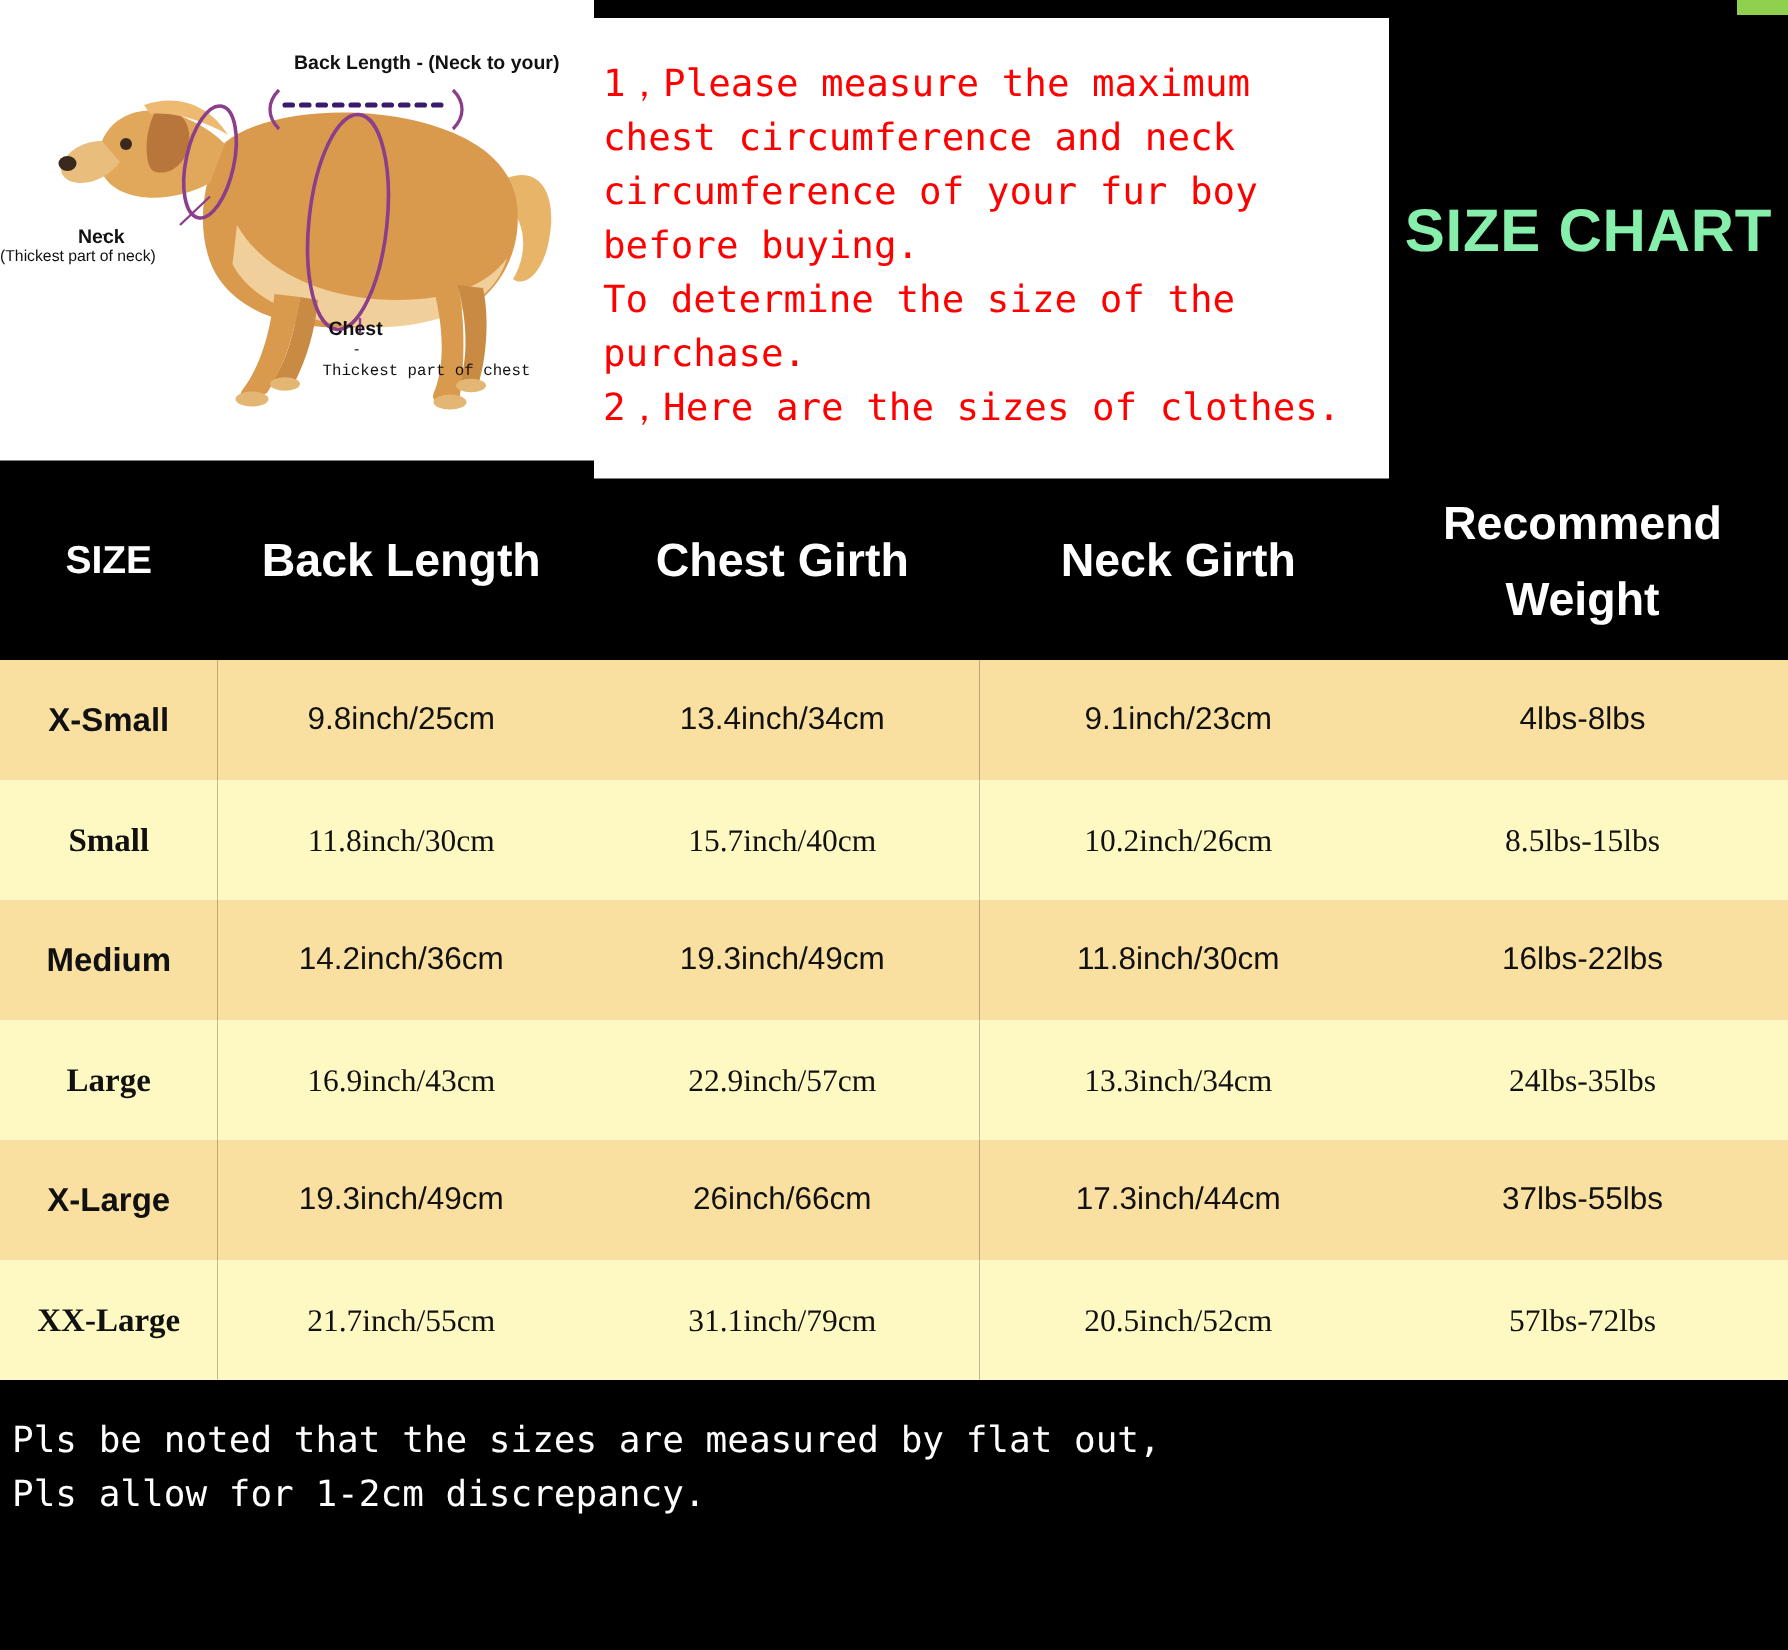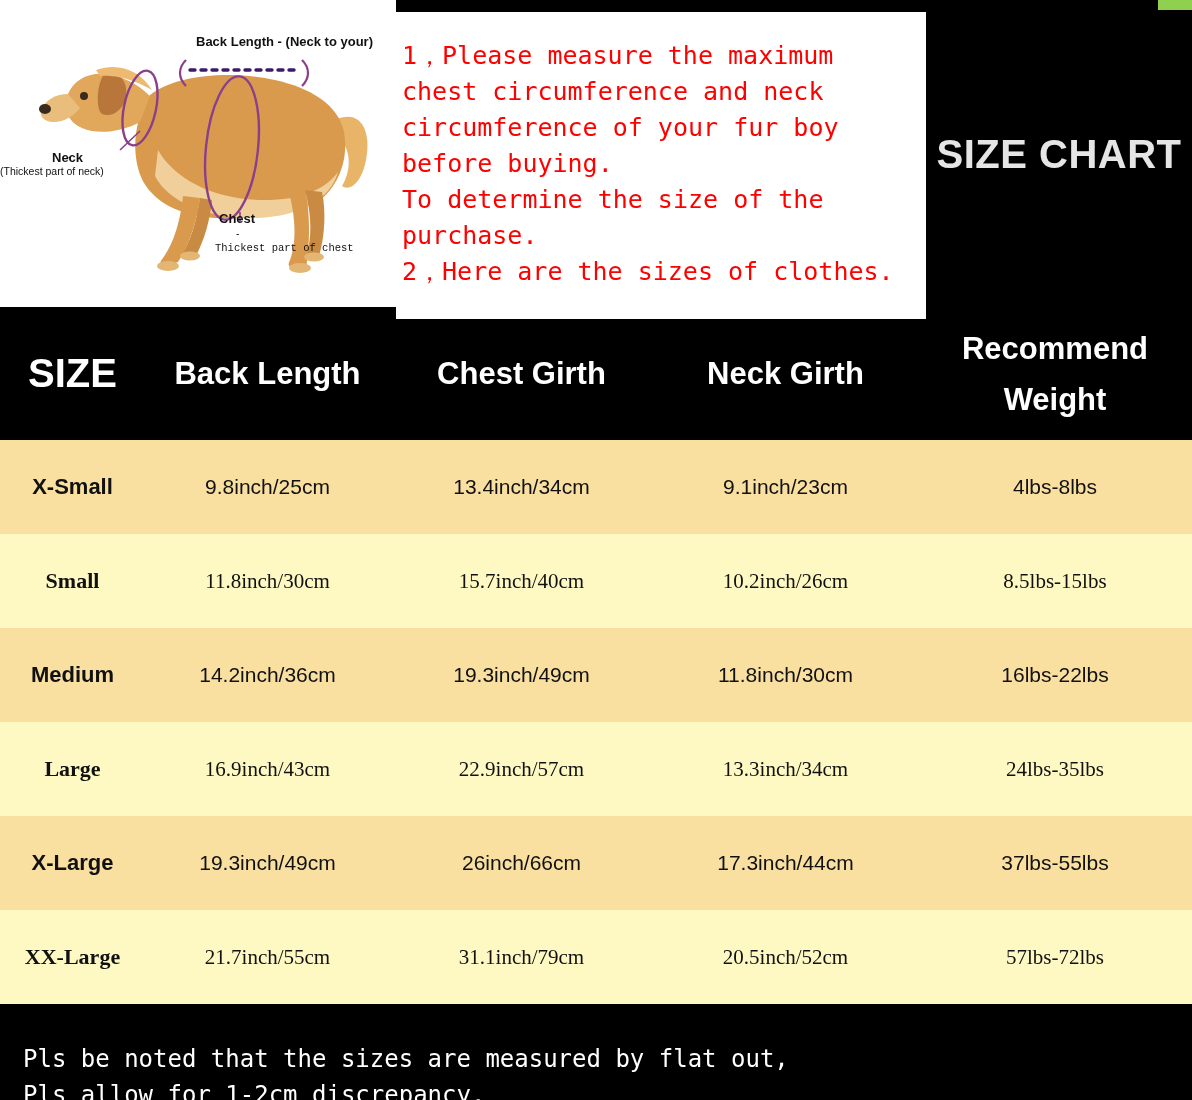--- a/index.html
+++ b/index.html
@@ -55,21 +55,21 @@
   .title-pane {
     width: 266px;
     height: 307px;
     background: #000;
     display: flex;
     align-items: center;
     justify-content: center;
     text-align: center;
   }
   .title-pane .chart-title {
-    color: #e5e5e5;
+    color: #86efac;
     font-size: 40px;
     font-weight: bold;
     line-height: 50px;
     letter-spacing: 0.5px;
   }
   .green-corner {
     position: absolute;
     top: 0;
     right: 0;
     width: 34px;
@@ -114,43 +114,43 @@
     vertical-align: middle;
   }
   thead th {
     background: #000;
     color: #fff;
     font-size: 31px;
     font-weight: bold;
     height: 133px;
     line-height: 51px;
   }
-  thead th.col-size { font-size: 40px; }
-  tbody tr { height: 94px; }
+  thead th.col-size { font-size: 26px; }
+  tbody tr { height: 80px; }
   tbody td {
     font-size: 21px;
     color: #111;
   }
   tbody td.size-cell {
     font-weight: bold;
     font-size: 22px;
   }
   tr.row-yellow td { background: #fae0a0; }
   tr.row-green td { background: #fef9c3; font-family: Liberation Serif, serif; }
 
   
   .footer {
     width: 1192px;
     background: #000;
     box-sizing: border-box;
     padding: 22px 0 0 8px;
     height: 135px;
   }
   .footer p {
-    margin: 15px;
+    margin: 0;
     color: #fff;
     font-family: "DejaVu Sans Mono", monospace;
     font-size: 24px;
     line-height: 36px;
     white-space: pre-wrap;
   }
 </style>
 </head>
 <body>
 

